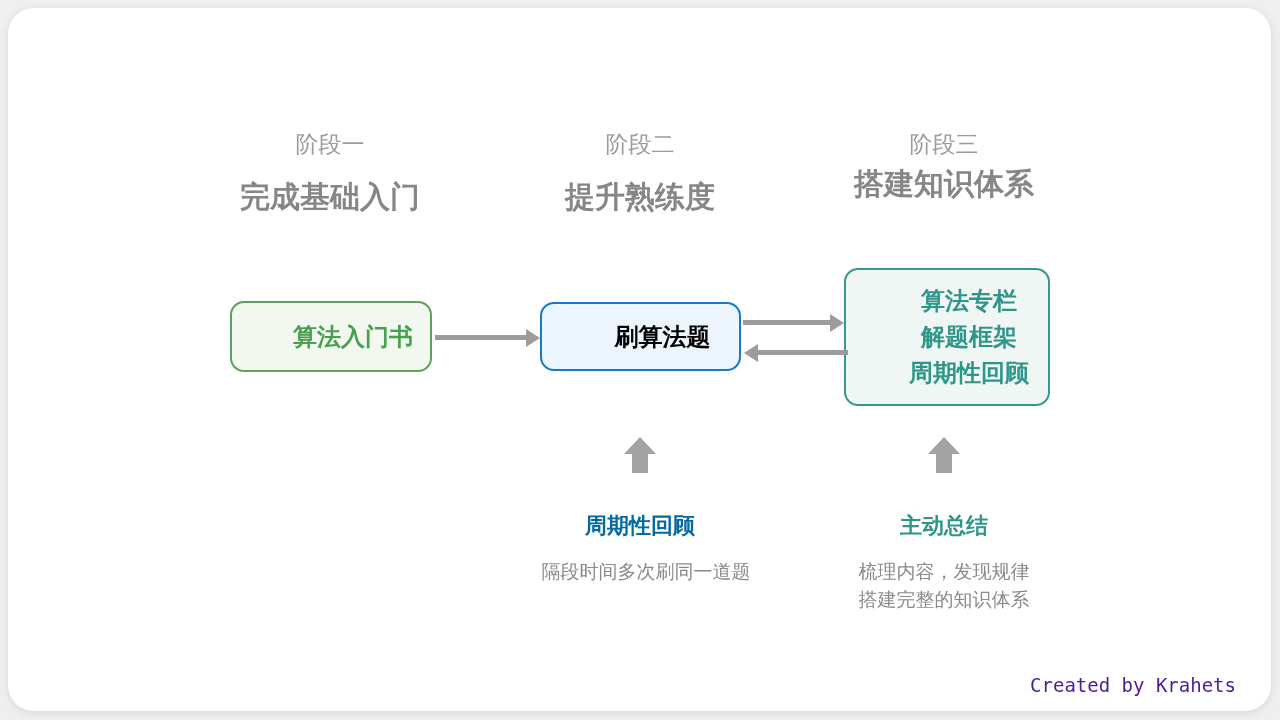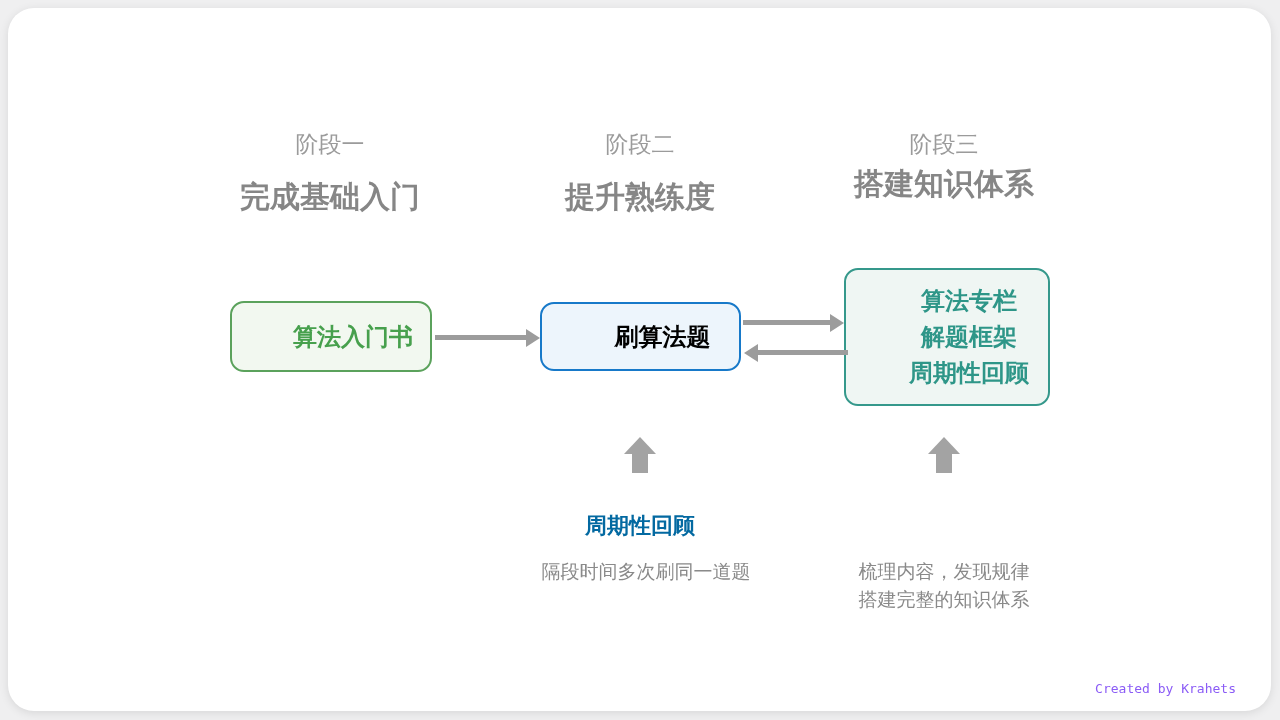--- a/index.html
+++ b/index.html
@@ -114,22 +114,22 @@
     text-align:center;
     font-size:19px;
     line-height:27.5px;
     color:#8a8a8a;
   }
   .credit{
     position:absolute;
     right:44px;
     bottom:24px;
     font-family:"DejaVu Sans Mono","Liberation Mono",monospace;
-    font-size:13px;
-    color:#8b5cf6;
+    font-size:19px;
+    color:#4c1d95;
   }
 </style>
 </head>
 <body>
 
 <div class="canvas">
   <div class="card"></div>
 
   <div class="col-text stage-label" style="left:170px; top:129px;">阶段一</div>
   <div class="col-text stage-subtitle" style="left:170px; top:177px;">完成基础入门</div>
@@ -167,19 +167,20 @@
   <div class="up-shaft" style="left:632px; top:453px;"></div>
 
   <div class="up-head" style="left:928px; top:437px;"></div>
   <div class="up-shaft" style="left:936px; top:453px;"></div>
 
   <div class="ann-title blue" style="left:480px; top:511px;">周期性回顾</div>
   <div class="ann-desc" style="left:476px; top:558px;">
     <div>隔段时间多次刷同一道题</div>
   </div>
 
+  <div class="ann-title teal" style="left:784px; top:511px;">主动总结</div>
   <div class="ann-desc" style="left:774px; top:558px;">
     <div>梳理内容，发现规律</div>
     <div>搭建完整的知识体系</div>
   </div>
 
   <div class="credit">Created by Krahets</div>
 </div>
 
 </body></html>

